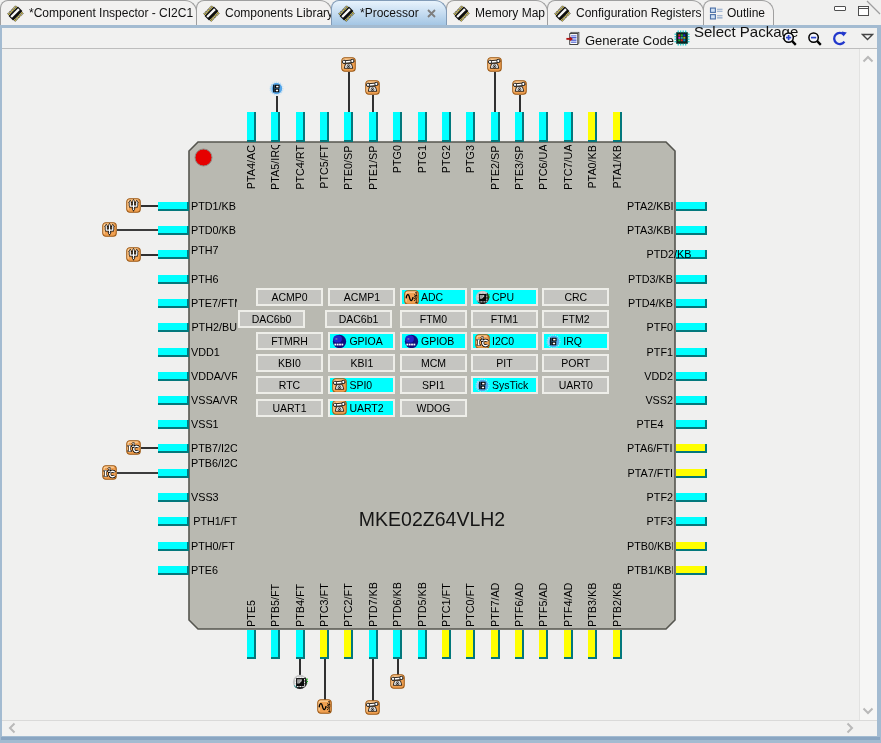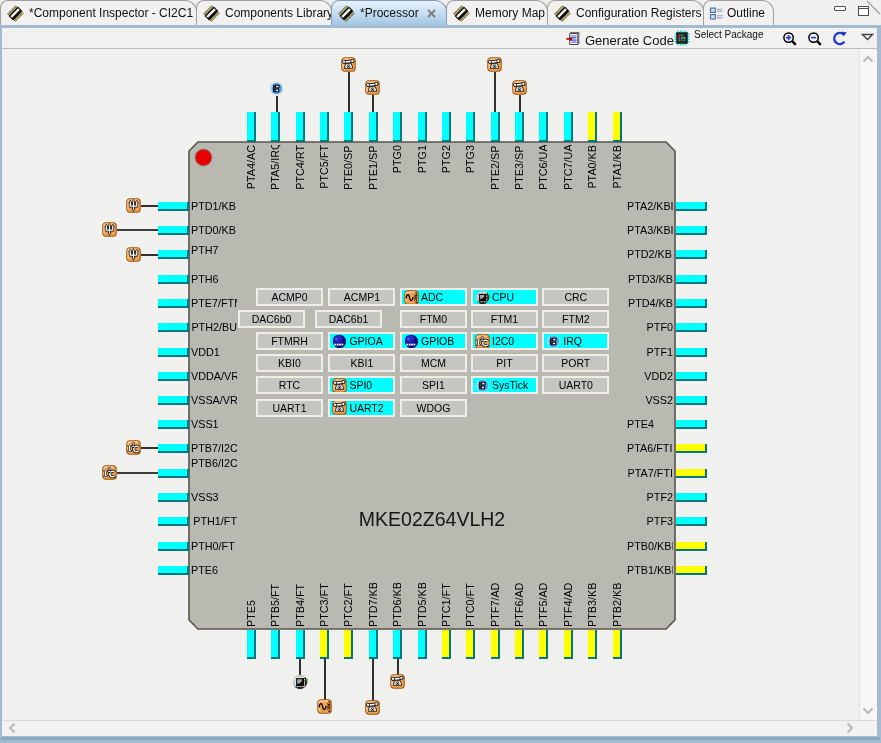--- a/index.html
+++ b/index.html
@@ -169,21 +169,21 @@
       <rect x="4.3" y="4.3" width="2.0" height="2.0" fill="#d22"></rect>
       <rect x="6.8" y="4.3" width="2.0" height="2.0" fill="#2a2"></rect>
       <rect x="9.3" y="4.3" width="2.0" height="2.0" fill="#22c"></rect>
       <rect x="4.3" y="6.8" width="2.0" height="2.0" fill="#c2c"></rect>
       <rect x="6.8" y="6.8" width="2.0" height="2.0" fill="#2aa"></rect>
       <rect x="9.3" y="6.8" width="2.0" height="2.0" fill="#aa2"></rect>
       <rect x="4.3" y="9.3" width="2.0" height="2.0" fill="#2a2"></rect>
       <rect x="6.8" y="9.3" width="2.0" height="2.0" fill="#d22"></rect>
       <rect x="9.3" y="9.3" width="2.0" height="2.0" fill="#08c"></rect>
     </svg></div>
-<div class="abs" style="left:694px;top:29px;font-size:10px;color:#111">Select Package</div>
+<div class="abs" style="left:694px;top:23px;font-size:15px;color:#111">Select Package</div>
 <div class="abs" style="left:782px;top:31px"><svg width="16" height="16" viewBox="0 0 16 16" style="">
       <circle cx="6.6" cy="6.6" r="4.7" fill="#f4f6fc" stroke="#000" stroke-width="1.5"></circle>
       <path d="M10.2,10.2 L13.8,13.8" stroke="#000" stroke-width="2.4"></path>
       <path d="M4.0,6.6 H9.2" stroke="#2b43c9" stroke-width="1.7"></path>
       <path d="M6.6,4.0 V9.2" stroke="#2b43c9" stroke-width="1.7"></path>
     </svg></div>
 <div class="abs" style="left:807px;top:31px"><svg width="16" height="16" viewBox="0 0 16 16" style="">
       <circle cx="6.6" cy="6.6" r="4.7" fill="#f4f6fc" stroke="#000" stroke-width="1.5"></circle>
       <path d="M10.2,10.2 L13.8,13.8" stroke="#000" stroke-width="2.4"></path>
       <path d="M4.0,6.6 H9.2" stroke="#2b43c9" stroke-width="1.7"></path>
@@ -325,35 +325,35 @@
 <div class="lab" style="left:191px;top:514px;width:46px;text-align:right">PTH1/FT</div>
 <div class="pin ph" style="left:158px;top:542px;width:31px;height:9px;background:#00ffff"></div>
 <div class="lab" style="left:191px;top:539px;width:46px;text-align:left">PTH0/FT</div>
 <div class="pin ph" style="left:158px;top:566px;width:31px;height:9px;background:#00ffff"></div>
 <div class="lab" style="left:191px;top:563px;width:46px;text-align:left">PTE6</div>
 <div class="pin ph" style="left:676px;top:202px;width:31px;height:9px;background:#00ffff"></div>
 <div class="lab" style="left:627px;top:199px;width:46px;text-align:right">PTA2/KBI</div>
 <div class="pin ph" style="left:676px;top:226px;width:31px;height:9px;background:#00ffff"></div>
 <div class="lab" style="left:627px;top:223px;width:46px;text-align:right">PTA3/KBI</div>
 <div class="pin ph" style="left:676px;top:250px;width:31px;height:9px;background:#00ffff"></div>
-<div class="lab" style="left:627px;top:247px;width:46px;text-align:left">PTD2/KB</div>
+<div class="lab" style="left:646px;top:247px;width:46px;text-align:center">PTD2/KB</div>
 <div class="pin ph" style="left:676px;top:275px;width:31px;height:9px;background:#00ffff"></div>
 <div class="lab" style="left:627px;top:272px;width:46px;text-align:right">PTD3/KB</div>
 <div class="pin ph" style="left:676px;top:299px;width:31px;height:9px;background:#00ffff"></div>
 <div class="lab" style="left:627px;top:296px;width:46px;text-align:right">PTD4/KB</div>
 <div class="pin ph" style="left:676px;top:323px;width:31px;height:9px;background:#00ffff"></div>
 <div class="lab" style="left:627px;top:320px;width:46px;text-align:right">PTF0</div>
 <div class="pin ph" style="left:676px;top:348px;width:31px;height:9px;background:#00ffff"></div>
 <div class="lab" style="left:627px;top:345px;width:46px;text-align:right">PTF1</div>
 <div class="pin ph" style="left:676px;top:372px;width:31px;height:9px;background:#00ffff"></div>
 <div class="lab" style="left:627px;top:369px;width:46px;text-align:right">VDD2</div>
 <div class="pin ph" style="left:676px;top:396px;width:31px;height:9px;background:#00ffff"></div>
 <div class="lab" style="left:627px;top:393px;width:46px;text-align:right">VSS2</div>
 <div class="pin ph" style="left:676px;top:420px;width:31px;height:9px;background:#00ffff"></div>
-<div class="lab" style="left:627px;top:417px;width:46px;text-align:left">PTE4</div>
+<div class="lab" style="left:627px;top:417px;width:46px;text-align:center">PTE4</div>
 <div class="pin ph" style="left:676px;top:444px;width:31px;height:9px;background:#ffff00"></div>
 <div class="lab" style="left:627px;top:441px;width:46px;text-align:left">PTA6/FTI</div>
 <div class="pin ph" style="left:676px;top:469px;width:31px;height:9px;background:#ffff00"></div>
 <div class="lab" style="left:627px;top:466px;width:46px;text-align:right">PTA7/FTI</div>
 <div class="pin ph" style="left:676px;top:493px;width:31px;height:9px;background:#00ffff"></div>
 <div class="lab" style="left:627px;top:490px;width:46px;text-align:right">PTF2</div>
 <div class="pin ph" style="left:676px;top:517px;width:31px;height:9px;background:#00ffff"></div>
 <div class="lab" style="left:627px;top:514px;width:46px;text-align:right">PTF3</div>
 <div class="pin ph" style="left:676px;top:542px;width:31px;height:9px;background:#ffff00"></div>
 <div class="lab" style="left:627px;top:539px;width:46px;text-align:right">PTB0/KBI</div>
@@ -412,21 +412,21 @@
       <path d="M5.6,5.8 L8.9,5.8 M5.6,6.8 L8.3,6.8 M5.6,7.8 L7.7,7.8 M5.6,8.8 L7.0,8.8" stroke="#6e6e6e" stroke-width="0.5"></path>
     </svg>
     <span>CPU</span>
   </div>
 <div class="cell" style="left:542.3px;top:288px">
     <span>CRC</span>
   </div>
 <div class="cell" style="left:238px;top:310.1px">
     <span>DAC6b0</span>
   </div>
-<div class="cell" style="left:315px;top:310.1px">
+<div class="cell" style="left:325px;top:310.1px">
     <span>DAC6b1</span>
   </div>
 <div class="cell" style="left:400px;top:310.1px">
     <span>FTM0</span>
   </div>
 <div class="cell" style="left:471px;top:310.1px">
     <span>FTM1</span>
   </div>
 <div class="cell" style="left:542.3px;top:310.1px">
     <span>FTM2</span>

